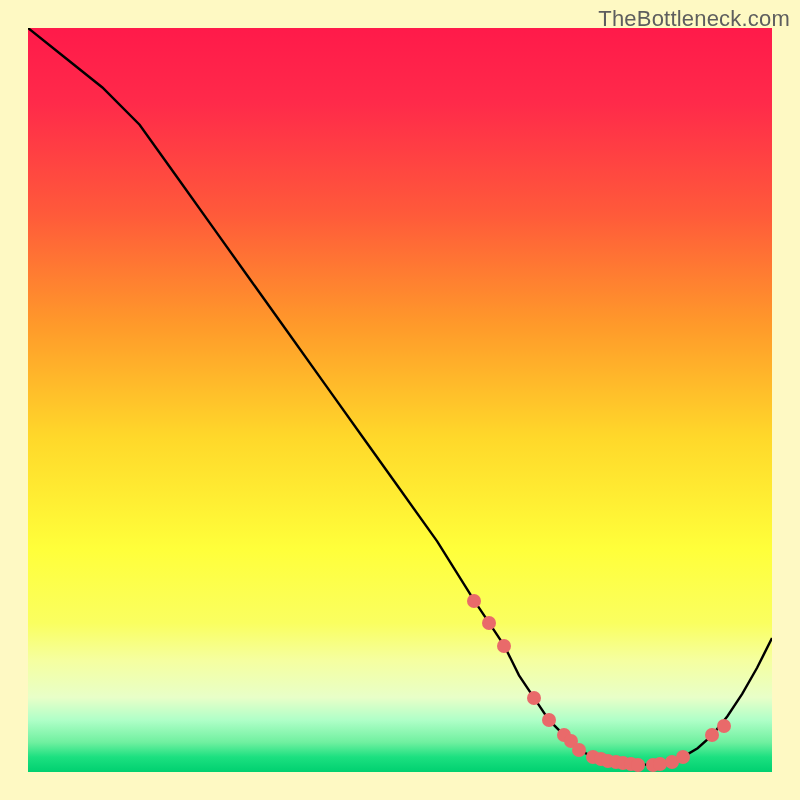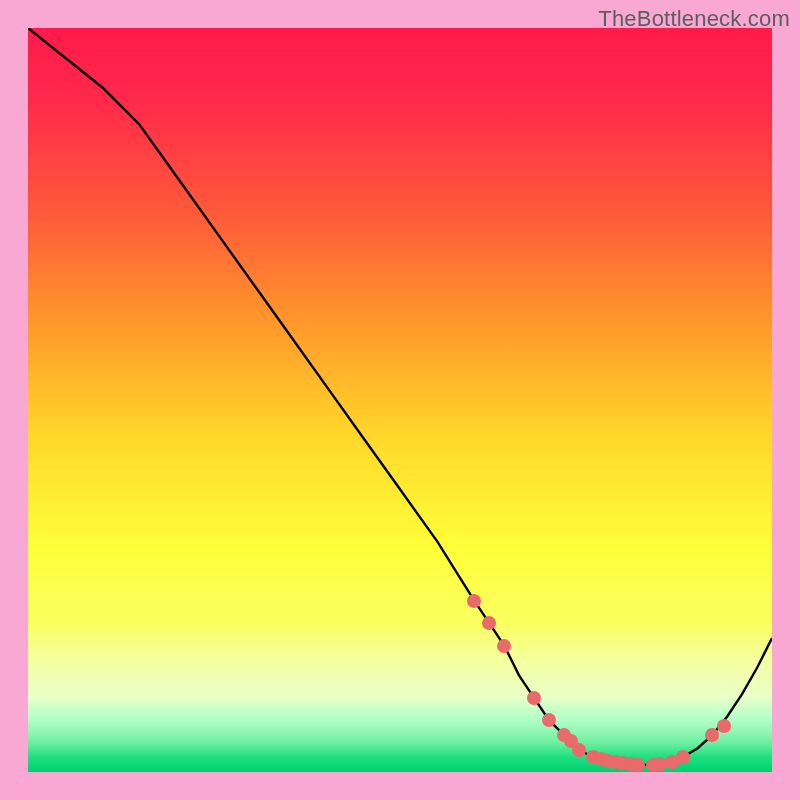--- a/index.html
+++ b/index.html
@@ -7,21 +7,21 @@
     padding: 0;
     width: 800px;
     height: 800px;
     background: #000;
     overflow: hidden;
   }
   .chart-container {
     position: relative;
     width: 800px;
     height: 800px;
-    background: #f9a8d4;
+    background: #fef9c3;
   }
   .plot-area {
     position: absolute;
     left: 28px;
     top: 28px;
     width: 744px;
     height: 744px;
     overflow: hidden;
   }
   .gradient-bg {

